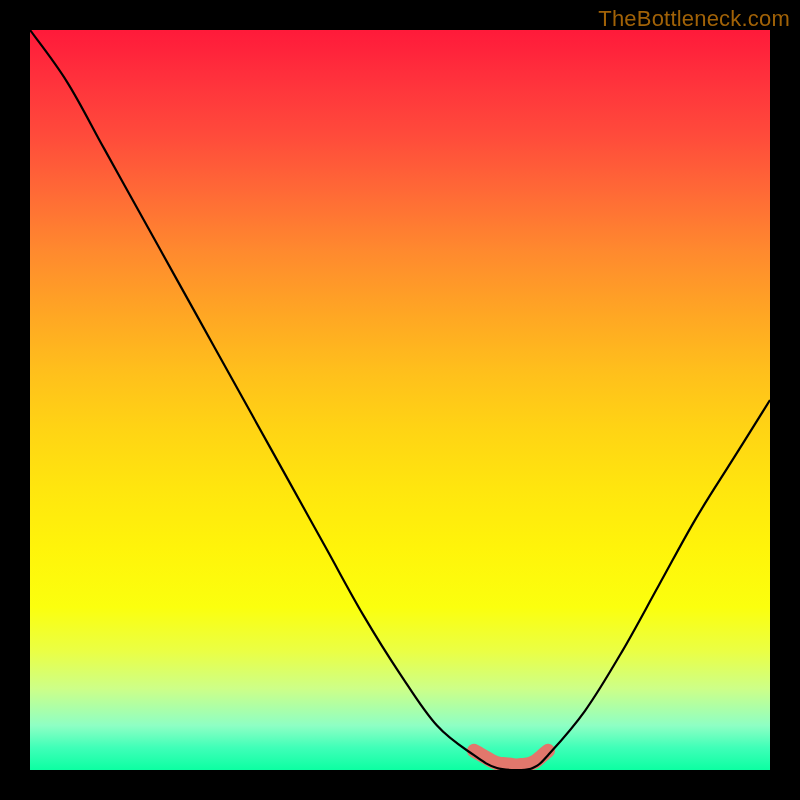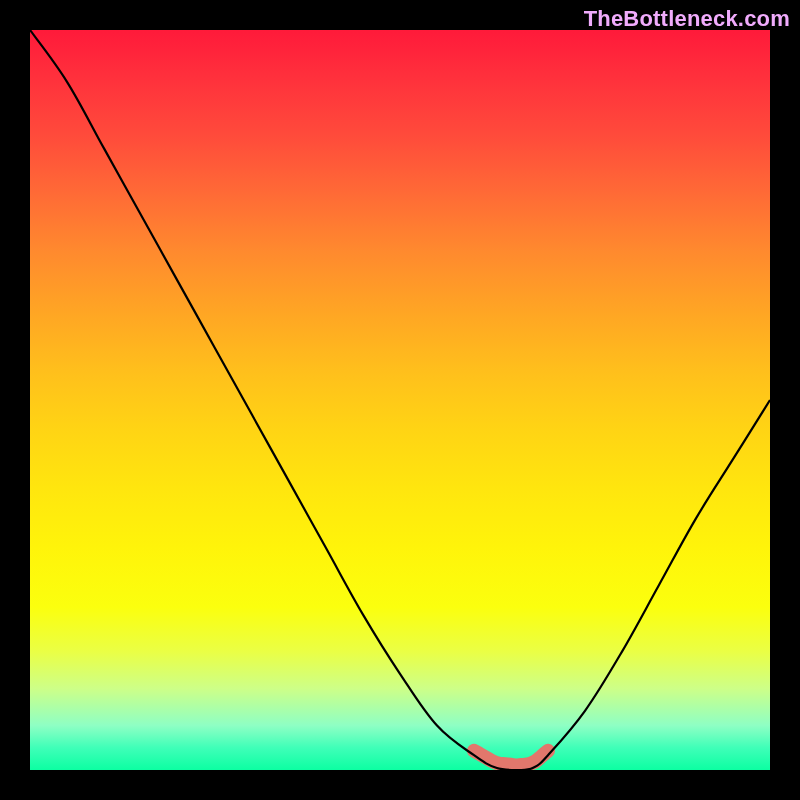--- a/index.html
+++ b/index.html
@@ -13,23 +13,23 @@
   .frame {
     position: relative;
     width: 800px;
     height: 800px;
     background: #000;
   }
   .watermark {
     position: absolute;
     top: 6px;
     right: 10px;
-    color: #f0abfc;
+    color: #a16207;
     font-size: 22px;
-    font-weight: 700;
+    font-weight: 400;
     letter-spacing: 0.2px;
     z-index: 10;
   }
   .plot-area {
     position: absolute;
     left: 30px;
     top: 30px;
     width: 740px;
     height: 740px;
     overflow: hidden;

